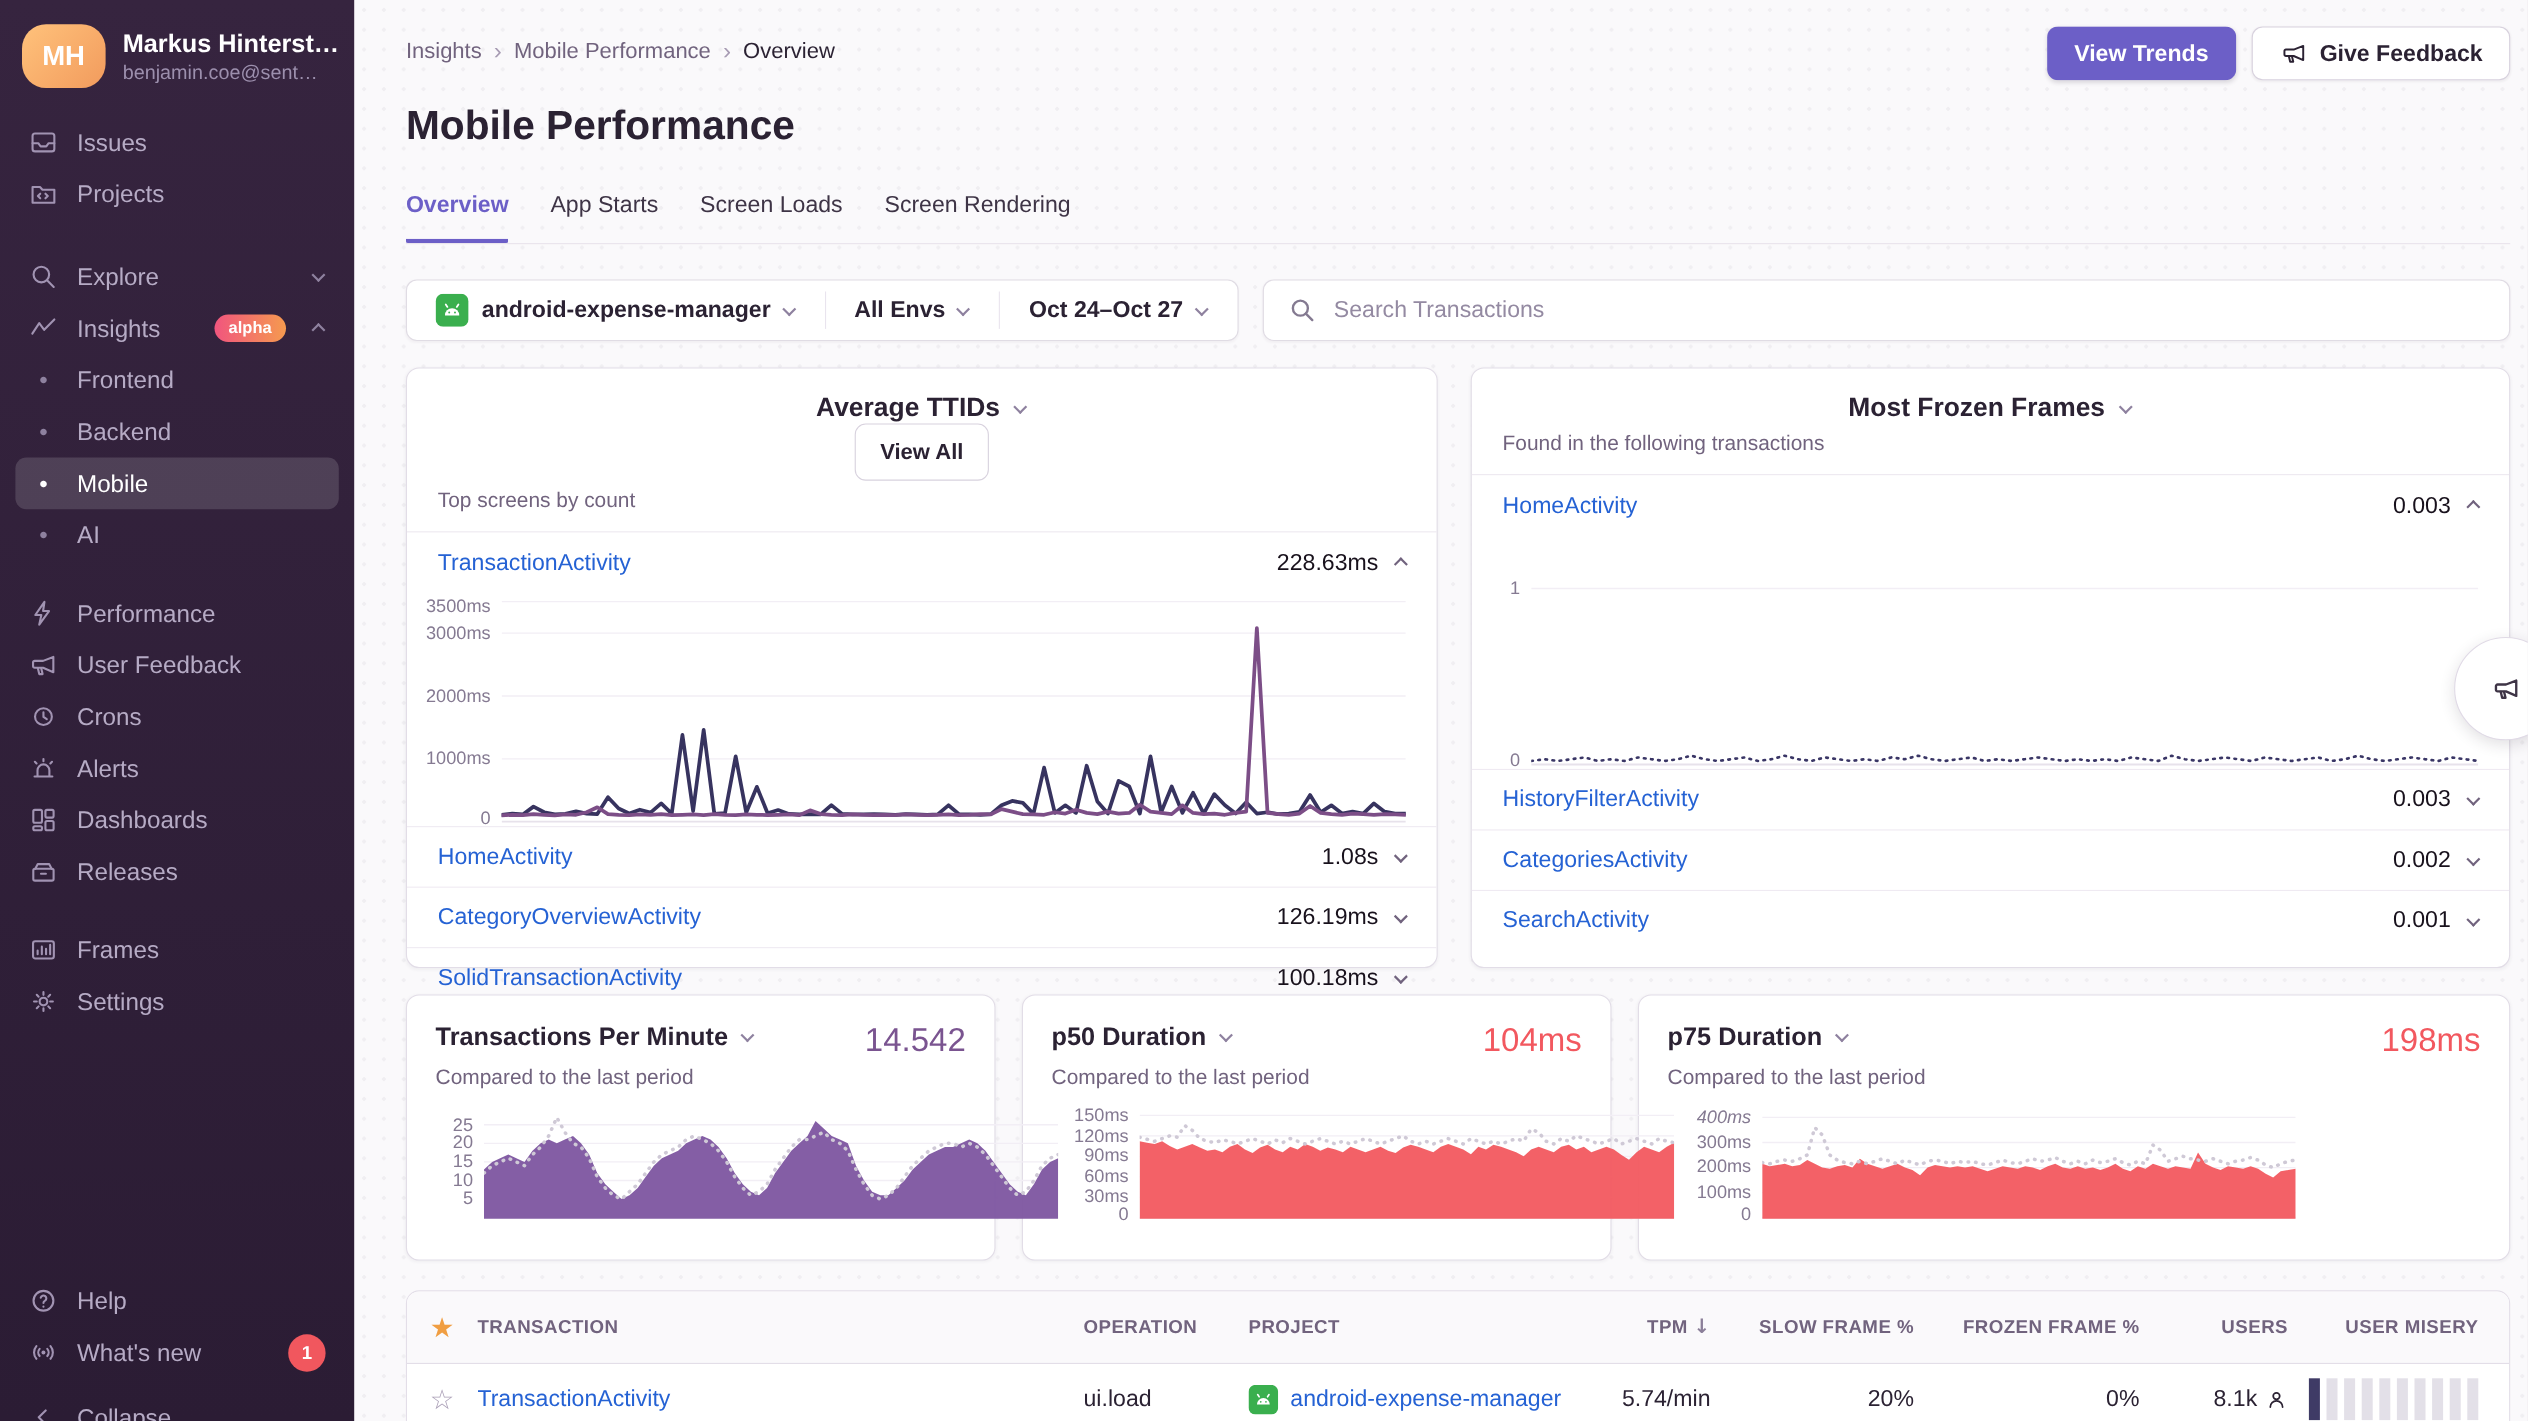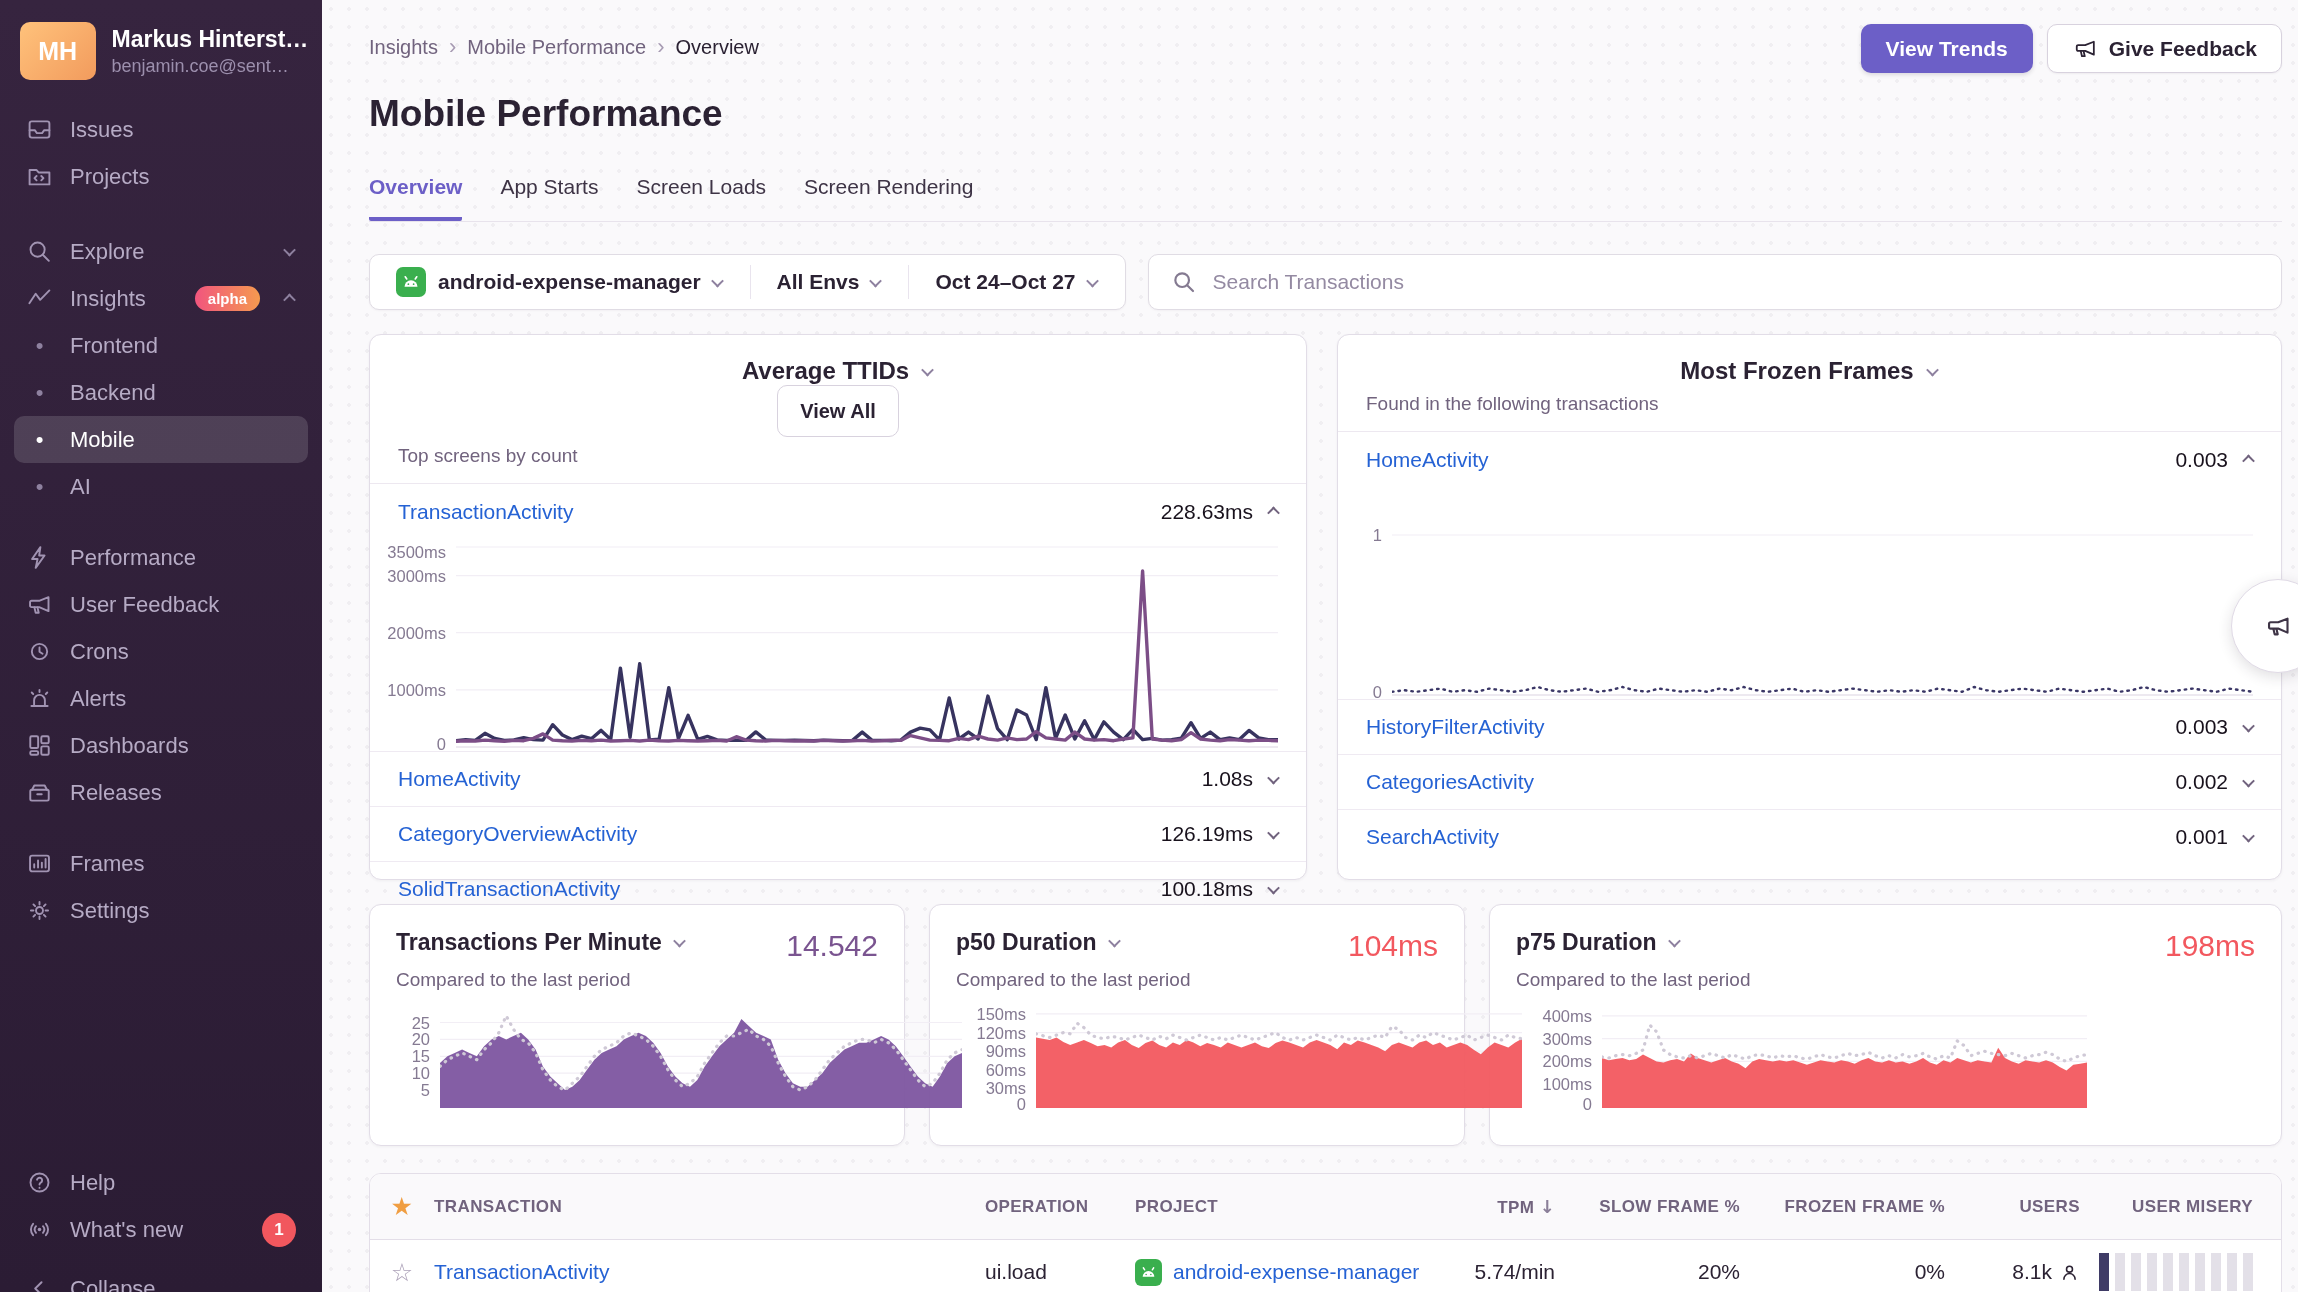--- a/index.html
+++ b/index.html
@@ -4,21 +4,21 @@
 <style>
   html,body{margin:0;padding:0;background:#e9e6ec;}
   *{box-sizing:border-box;}
   .app{position:relative;width:2298px;height:1292px;overflow:hidden;
        font-family:"Liberation Sans","DejaVu Sans",sans-serif;color:#2B2233;background:#FAF9FB;}
 
   
   .sidebar{position:absolute;left:0;top:0;bottom:0;width:322px;
            background:linear-gradient(180deg,#36243F 0%,#2B1C34 100%);color:#B6ABC5;z-index:5;}
   .s-user{display:flex;align-items:center;gap:16px;padding:22px 20px 18px 20px;}
-  .avatar{width:78px;height:58px;border-radius:10px;background:linear-gradient(135deg,#FFC27B,#F29B5D);
+  .avatar{width:78px;height:58px;border-radius:22px;background:linear-gradient(135deg,#FFC27B,#F29B5D);
           display:flex;align-items:center;justify-content:center;color:#fff;font-size:25px;font-weight:700;}
   .s-user-meta{min-width:0;}
   .s-name{color:#fff;font-size:23px;font-weight:700;white-space:nowrap;}
   .s-email{color:#9C8FAD;font-size:18px;margin-top:3px;white-space:nowrap;}
   .snav{padding:8px 14px 0 14px;}
   .sitem{display:flex;align-items:center;gap:17px;height:47px;padding:0 12px;border-radius:10px;
          font-size:22px;color:#B6ABC5;cursor:pointer;}
   .sitem .lbl{flex:1;white-space:nowrap;}
   .sitem.sel{background:rgba(255,255,255,0.14);color:#fff;}
   .sitem.sel .bullet{color:#fff;}
@@ -517,21 +517,21 @@
         <div class="mini-head">
           <div class="mini-title">
             <span>p75 Duration</span>
             <span class="chev s-chev"></span>
           </div>
           <div class="mini-value val-red">198ms</div>
         </div>
         <div class="mini-sub">Compared to the last period</div>
         <div class="chart-wrap cw-mini cw-p75">
           <div class="chart-axis">
-              <span style="top: 10.8372px;">400ms</span>
+              <span style="top: 10.8372px; font-style: italic;">400ms</span>
               <span style="top: 33.6279px;">300ms</span>
               <span style="top: 56.4186px;">200ms</span>
               <span style="top: 79.2093px;">100ms</span>
               <span style="top: 99px;">0</span>
             </div>
           <div class="chart-plot">
               <svg width="485" height="104">
                 <line x1="0" x2="485" y1="10.837209302325576" y2="10.837209302325576" stroke="#F2EEF5" stroke-width="1.2"></line>
                 <line x1="0" x2="485" y1="33.627906976744185" y2="33.627906976744185" stroke="#F2EEF5" stroke-width="1.2"></line>
                 <line x1="0" x2="485" y1="56.41860465116279" y2="56.41860465116279" stroke="#F2EEF5" stroke-width="1.2"></line>

